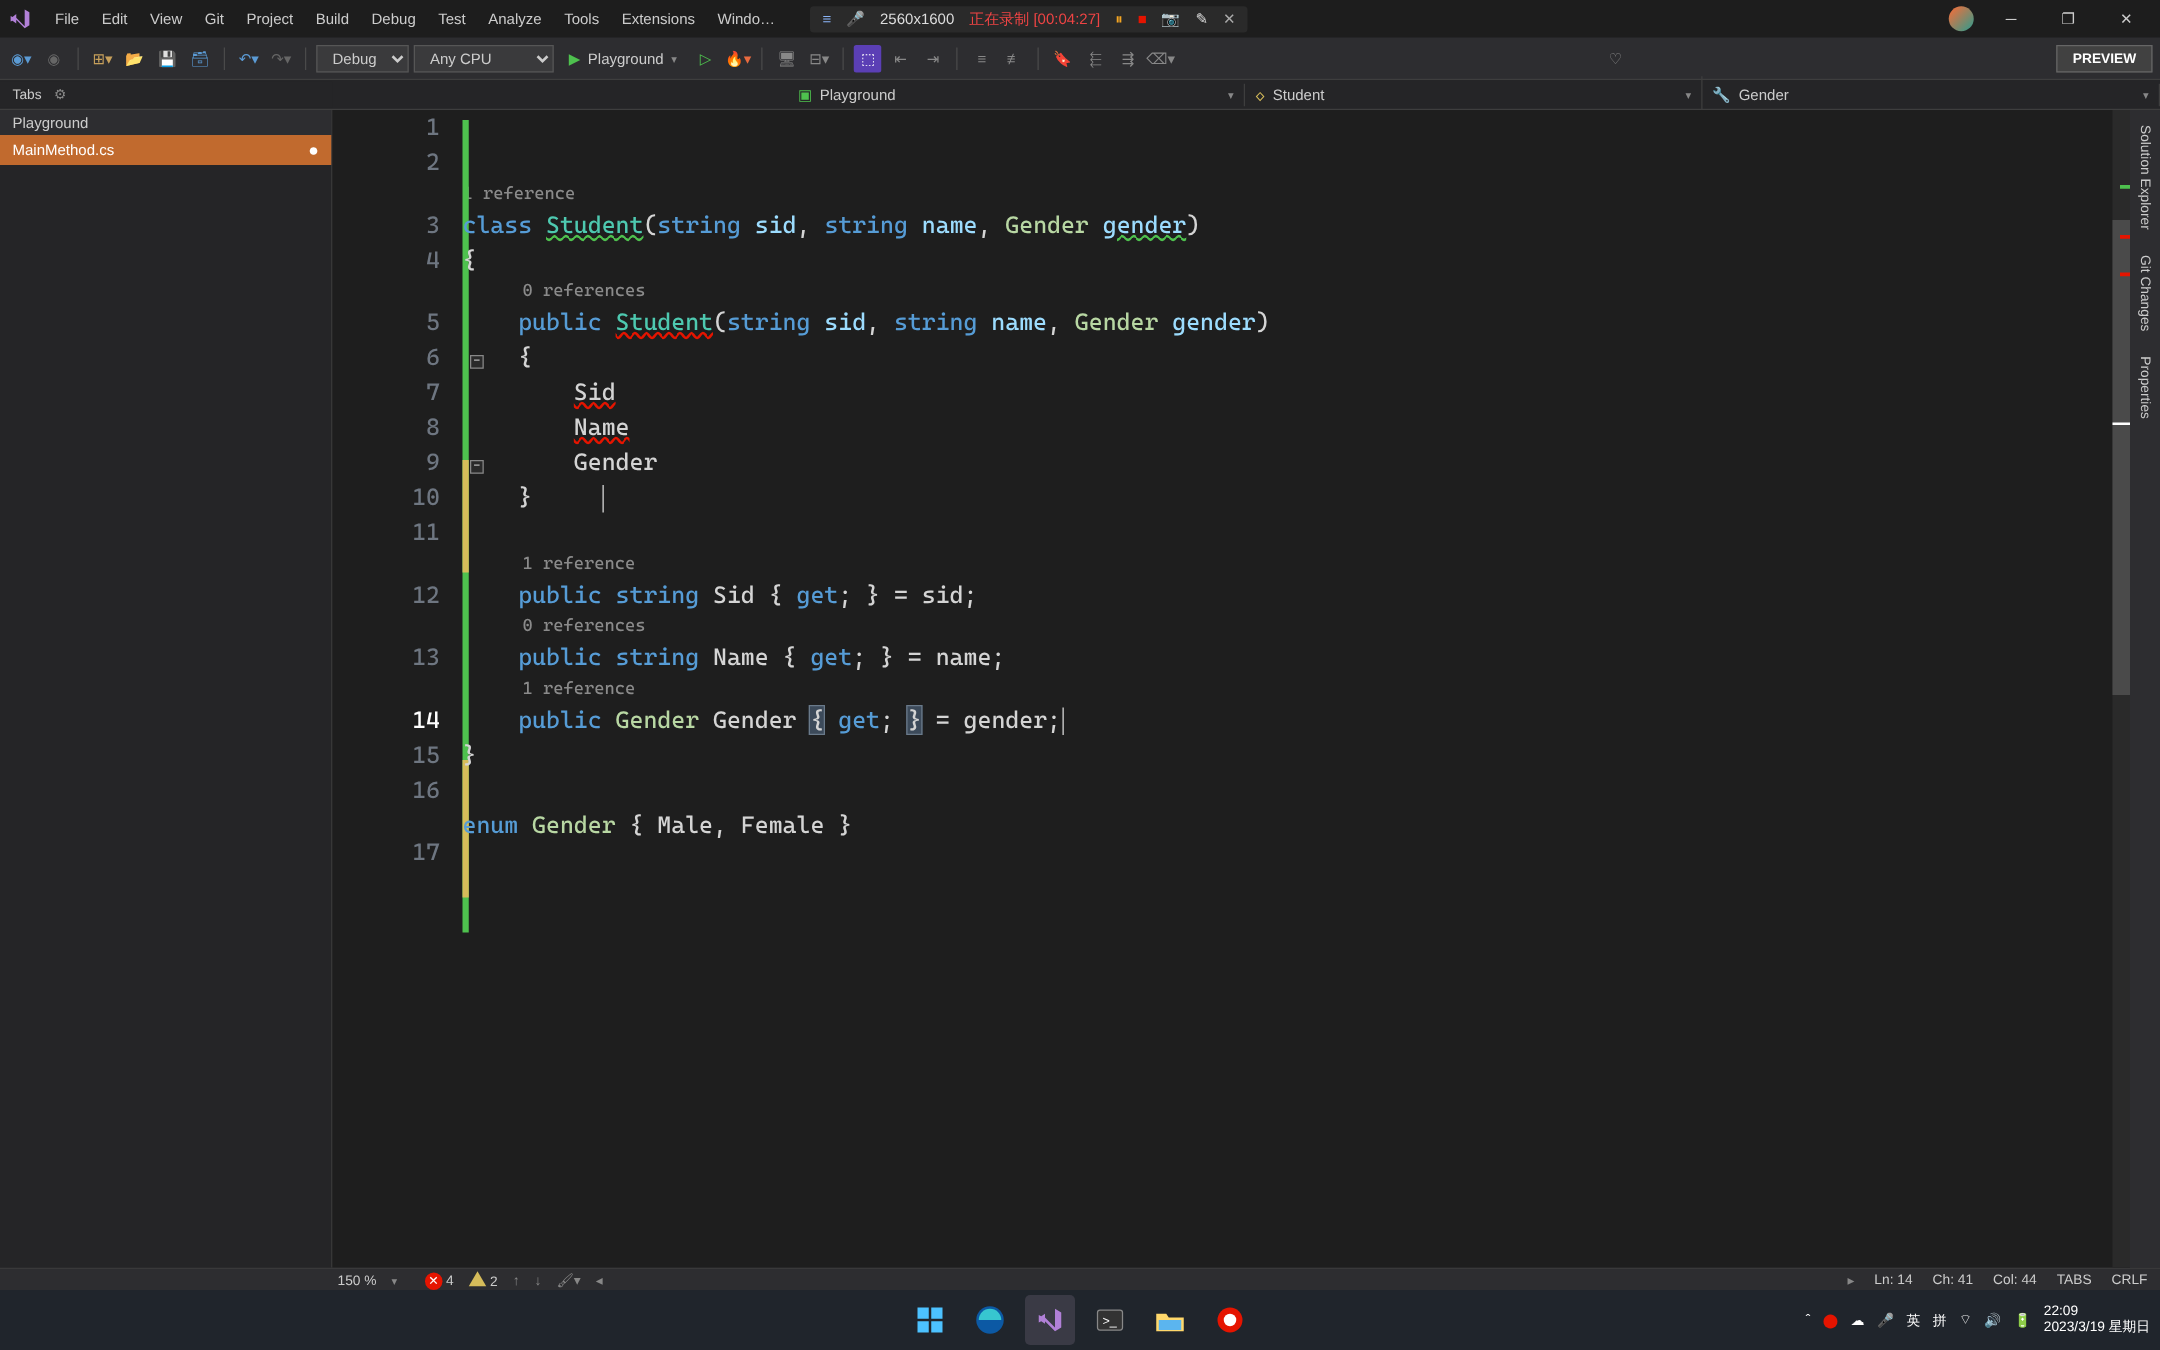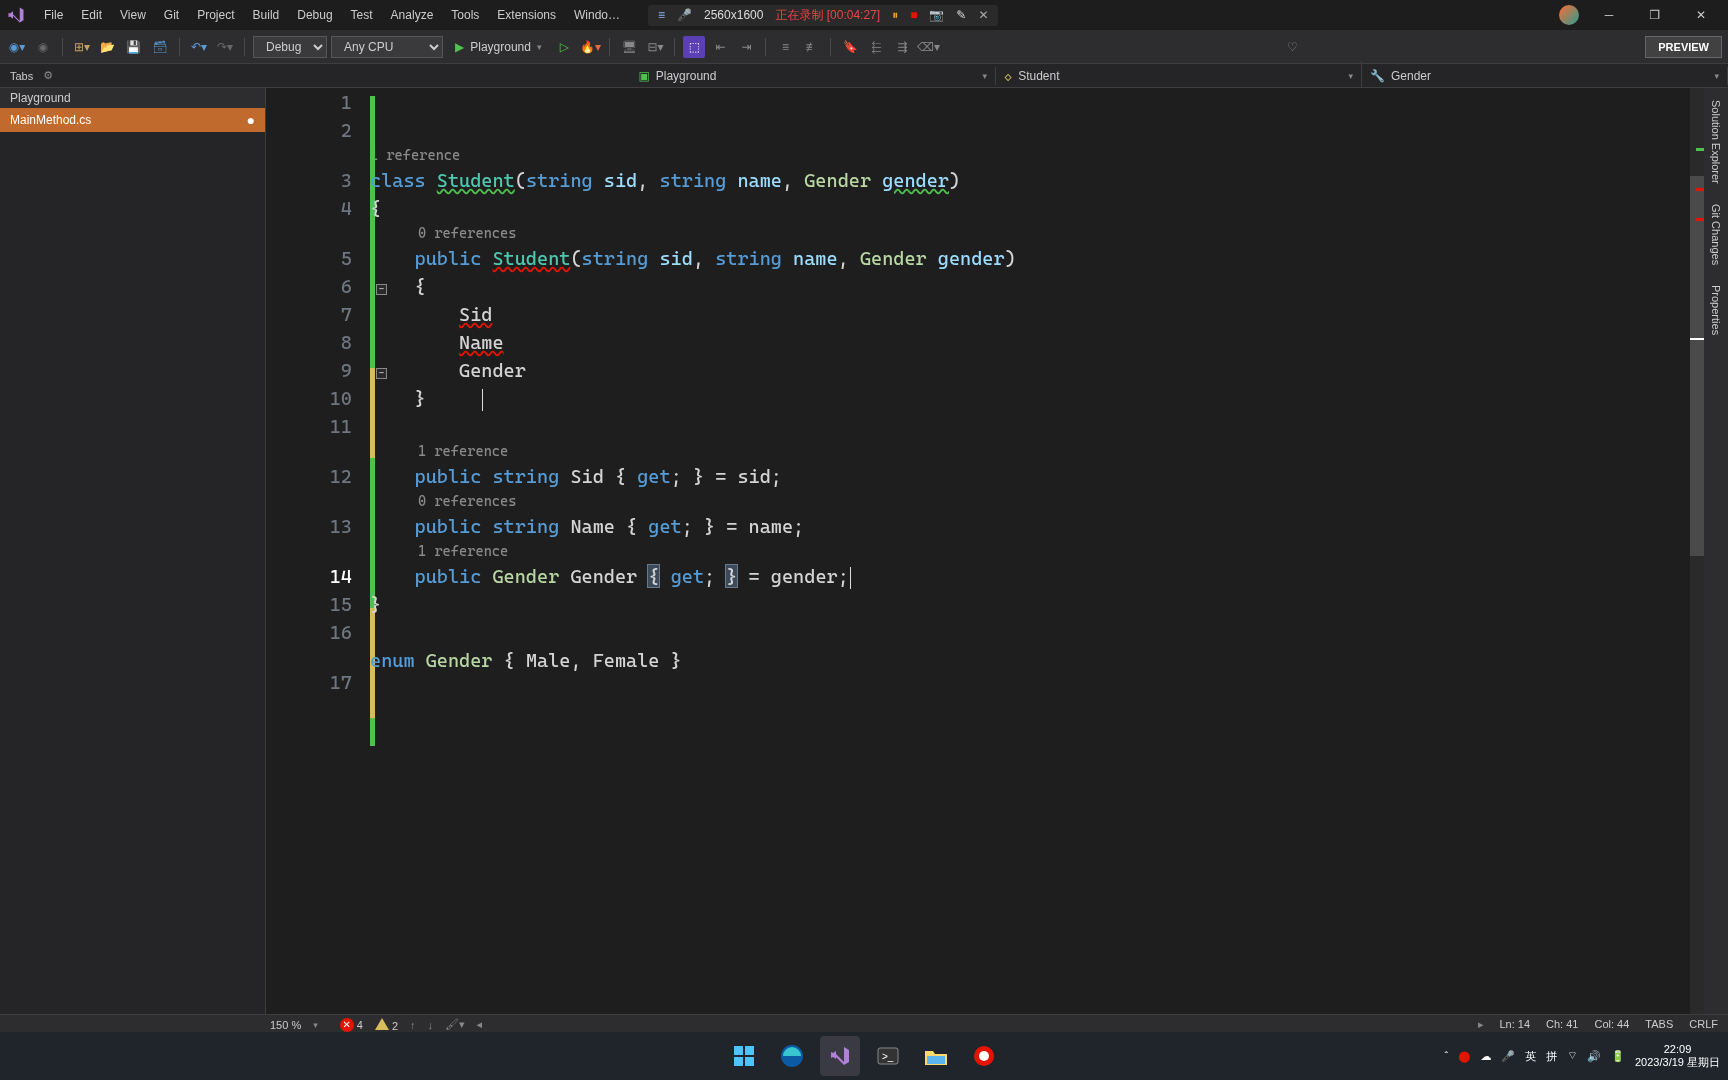--- a/index.html
+++ b/index.html
@@ -300,21 +300,21 @@
 }
 .taskbar-right {
   position: absolute;
   right: 8px;
   display: flex;
   align-items: center;
   gap: 10px;
   color: #fff;
   font-size: 11px;
 }
-.taskbar-clock { text-align: center; line-height: 13px; }
+.taskbar-clock { text-align: left; line-height: 13px; }
 
 
 .scroll-track {
   position: absolute;
   right: 0;
   top: 0;
   width: 14px;
   height: 100%;
   background: #2a2a2a;
 }

